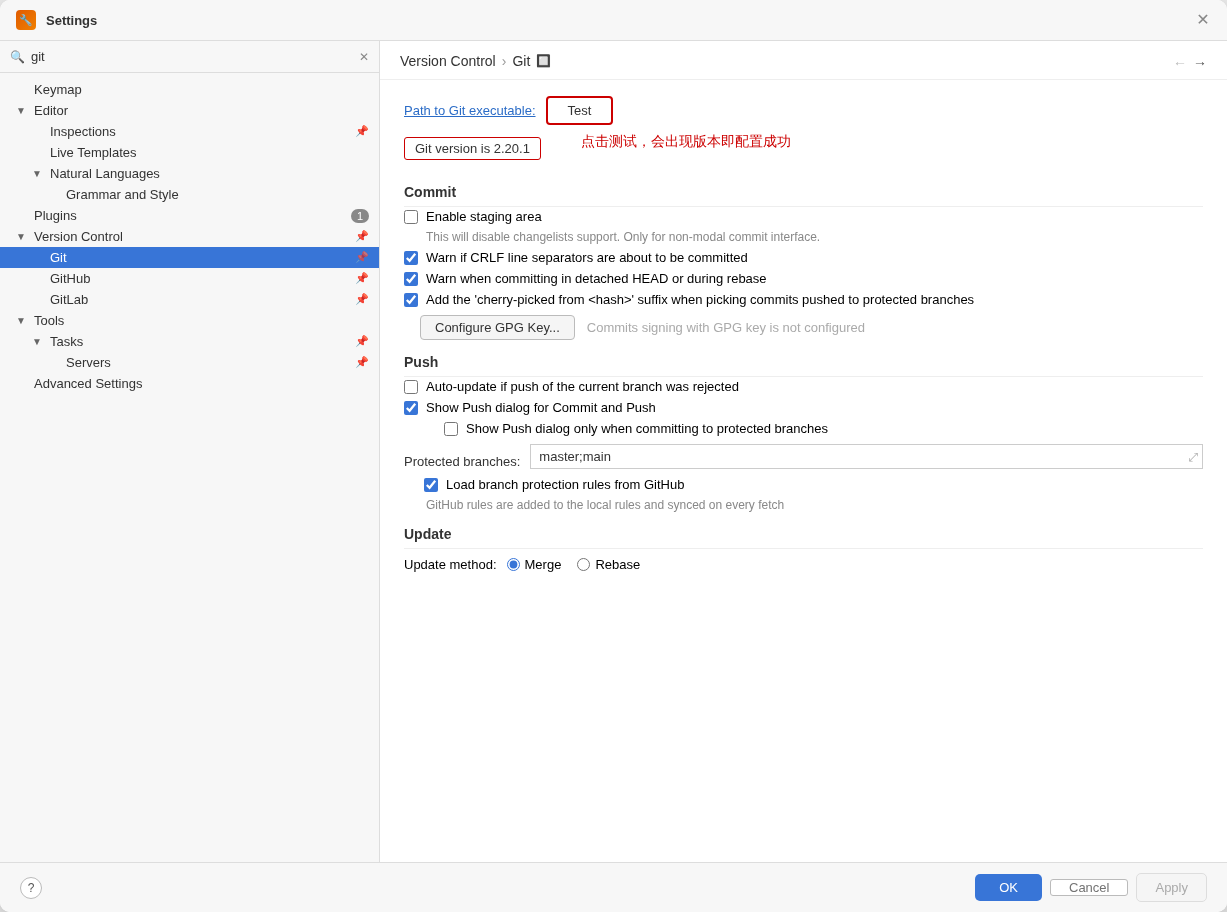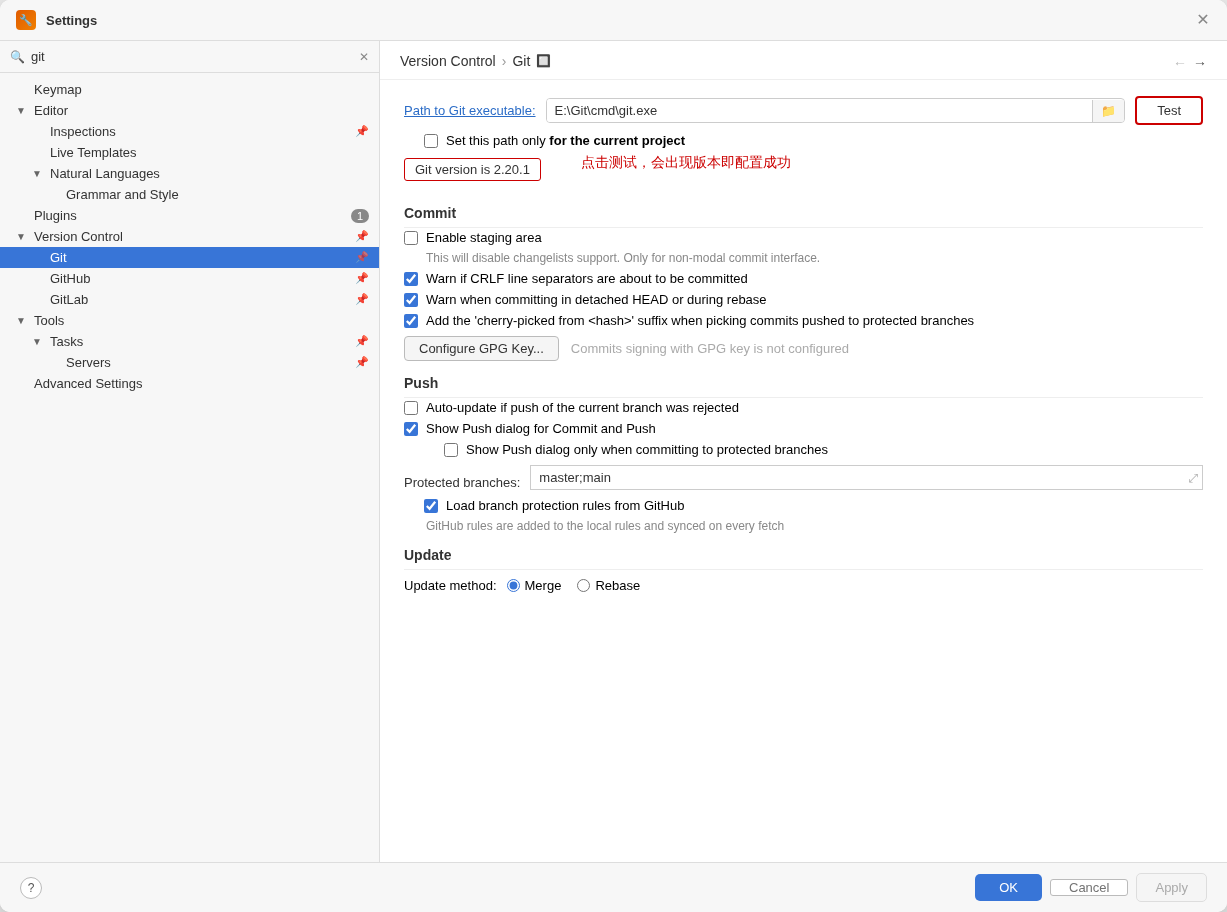--- a/index.html
+++ b/index.html
@@ -256,21 +256,21 @@
       margin-left: 22px;
       margin-bottom: 6px;
     }
     .checked-blue input[type="checkbox"] {
       accent-color: #3875d7;
     }
     .gpg-row {
       display: flex;
       align-items: center;
       gap: 12px;
-      margin: 8px 0;
+      margin: 8px 16px;
     }
     .gpg-btn {
       padding: 4px 14px;
       border: 1px solid #bbb;
       border-radius: 4px;
       background: #f5f5f5;
       cursor: pointer;
       font-size: 13px;
       color: #333;
     }
@@ -480,34 +480,23 @@
         <div class="nav-arrows">
           <button class="nav-arrow">←</button>
           <button class="nav-arrow active">→</button>
         </div>
       </div>
 
       <div class="panel-body">
 
         <div class="form-row">
           <label class="form-label">Path to Git executable:</label>
-          <div class="path-input-wrapper">
-            <input class="path-input" type="text" value="E:\Git\cmd\git.exe" style="">
-            <button class="browse-btn">📁</button>
-          </div>
           <button class="test-btn">Test</button>
         </div>
 
-        <div class="checkbox-row indent">
-          <input type="checkbox" id="set-path" style="">
-          <label for="set-path">
-            <span>Set this path only</span>
-            <span style="font-weight:bold;">for the current project</span>
-          </label>
-        </div>
 
         <div style="display:flex; align-items:flex-start; gap:20px; margin-bottom:10px;">
           <div class="version-box">Git version is 2.20.1</div>
           <span class="chinese-note">点击测试，会出现版本即配置成功</span>
         </div>
 
         <div class="section-title">Commit</div>
 
         <div class="checkbox-row">
           <input type="checkbox" id="staging" style="">

